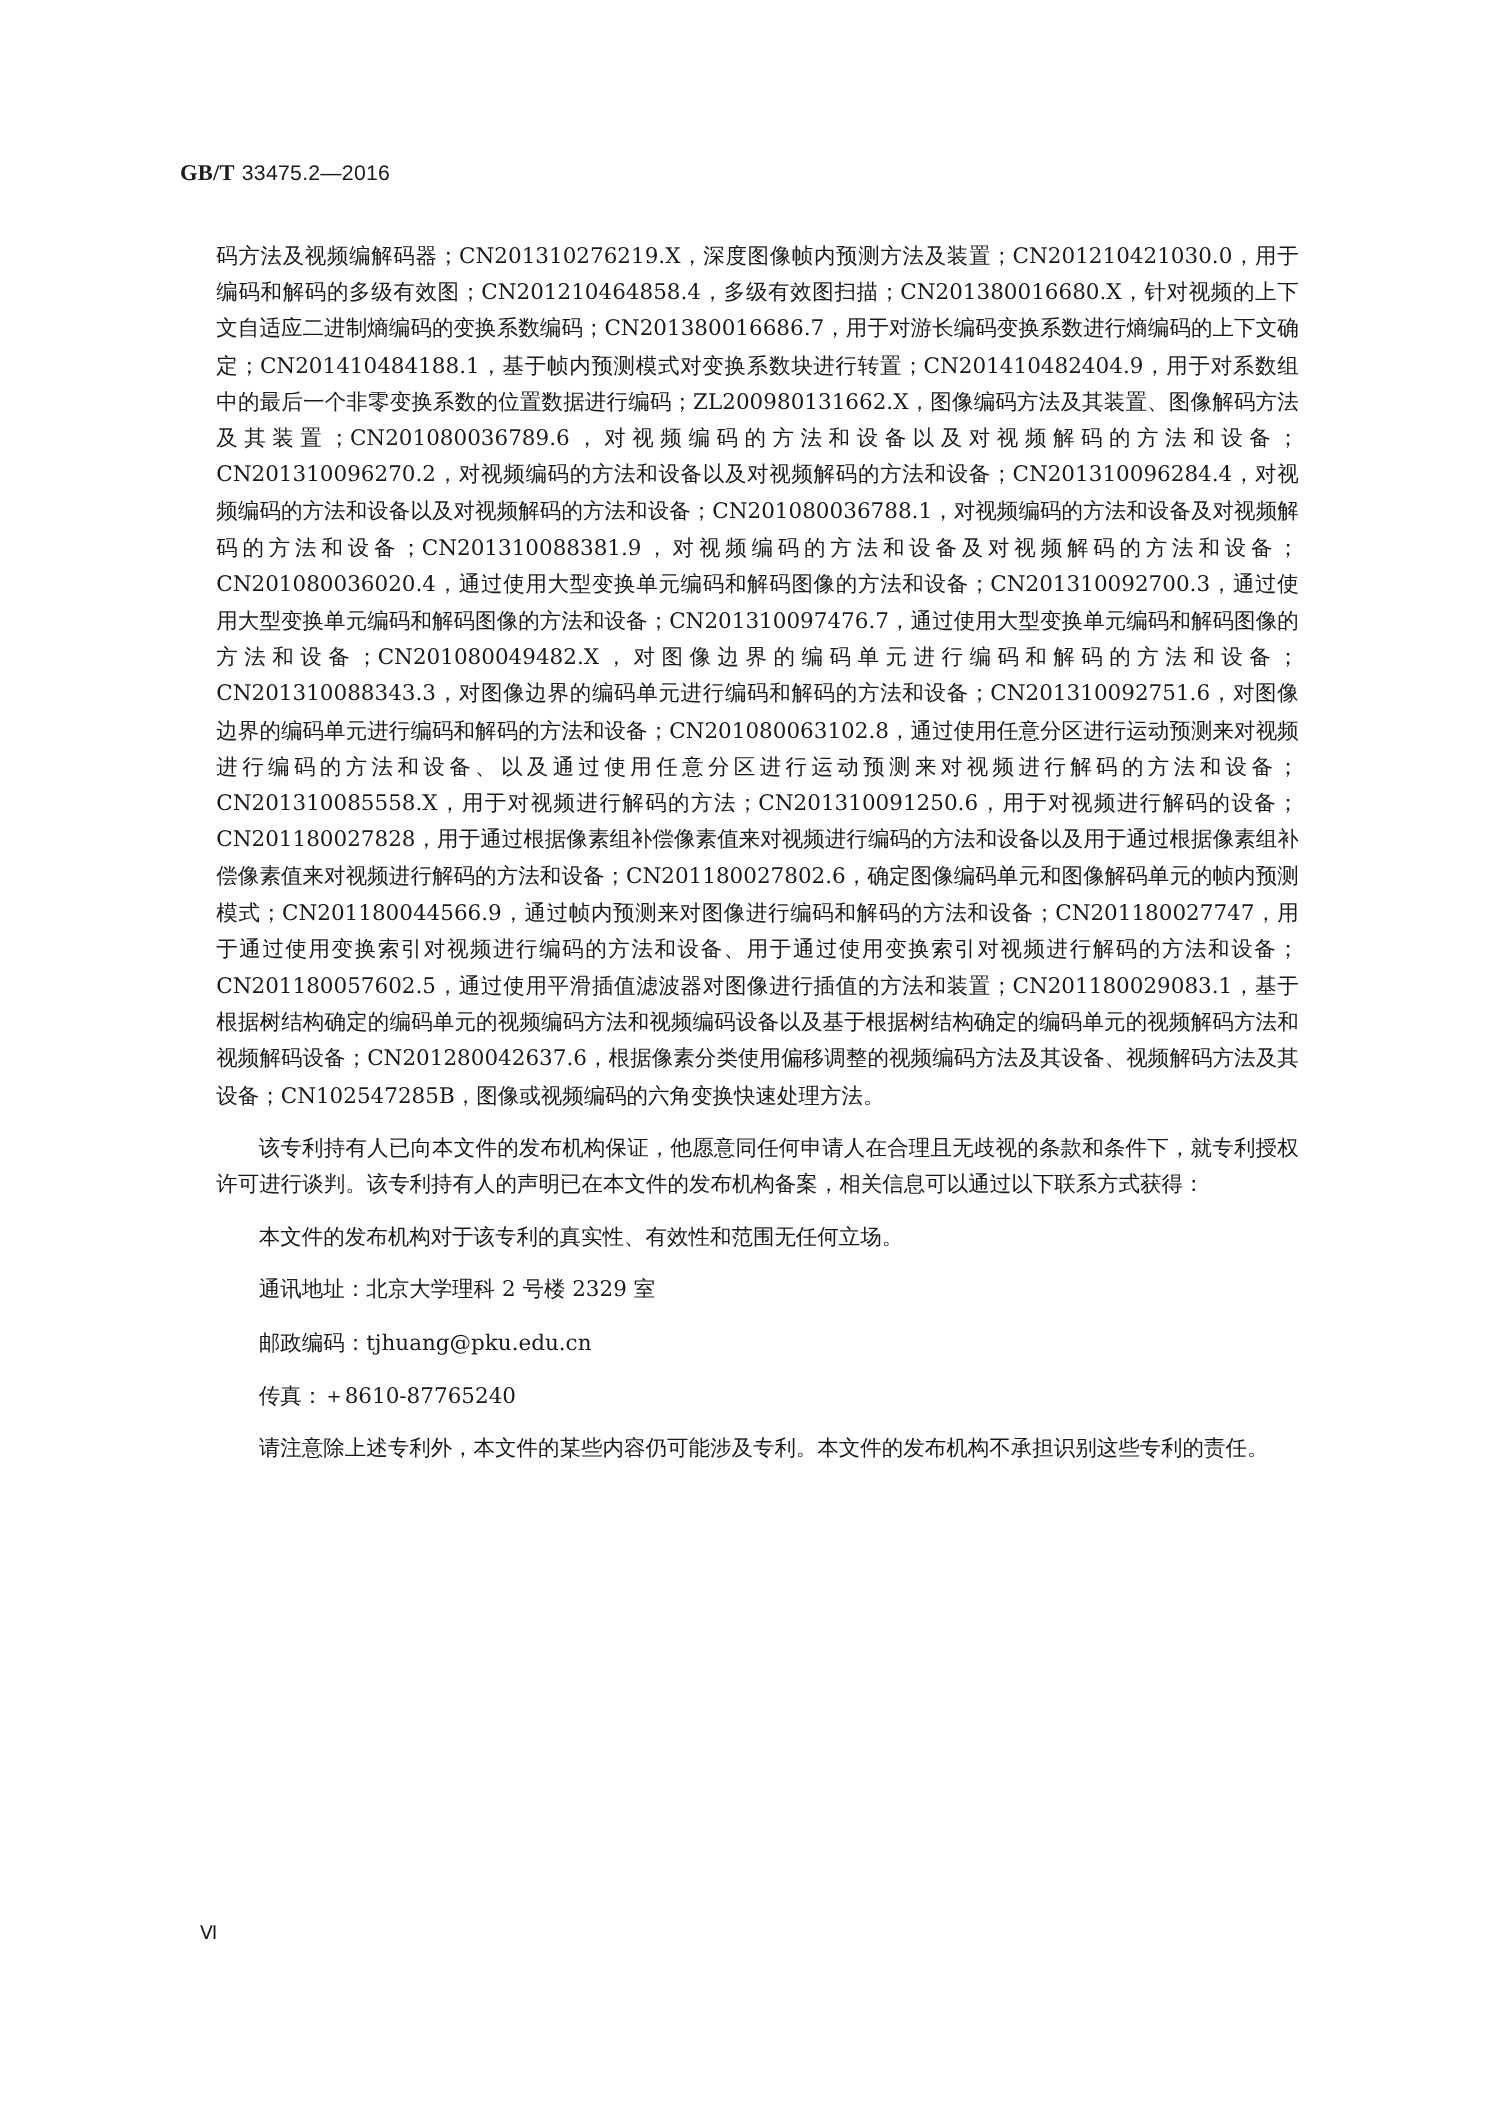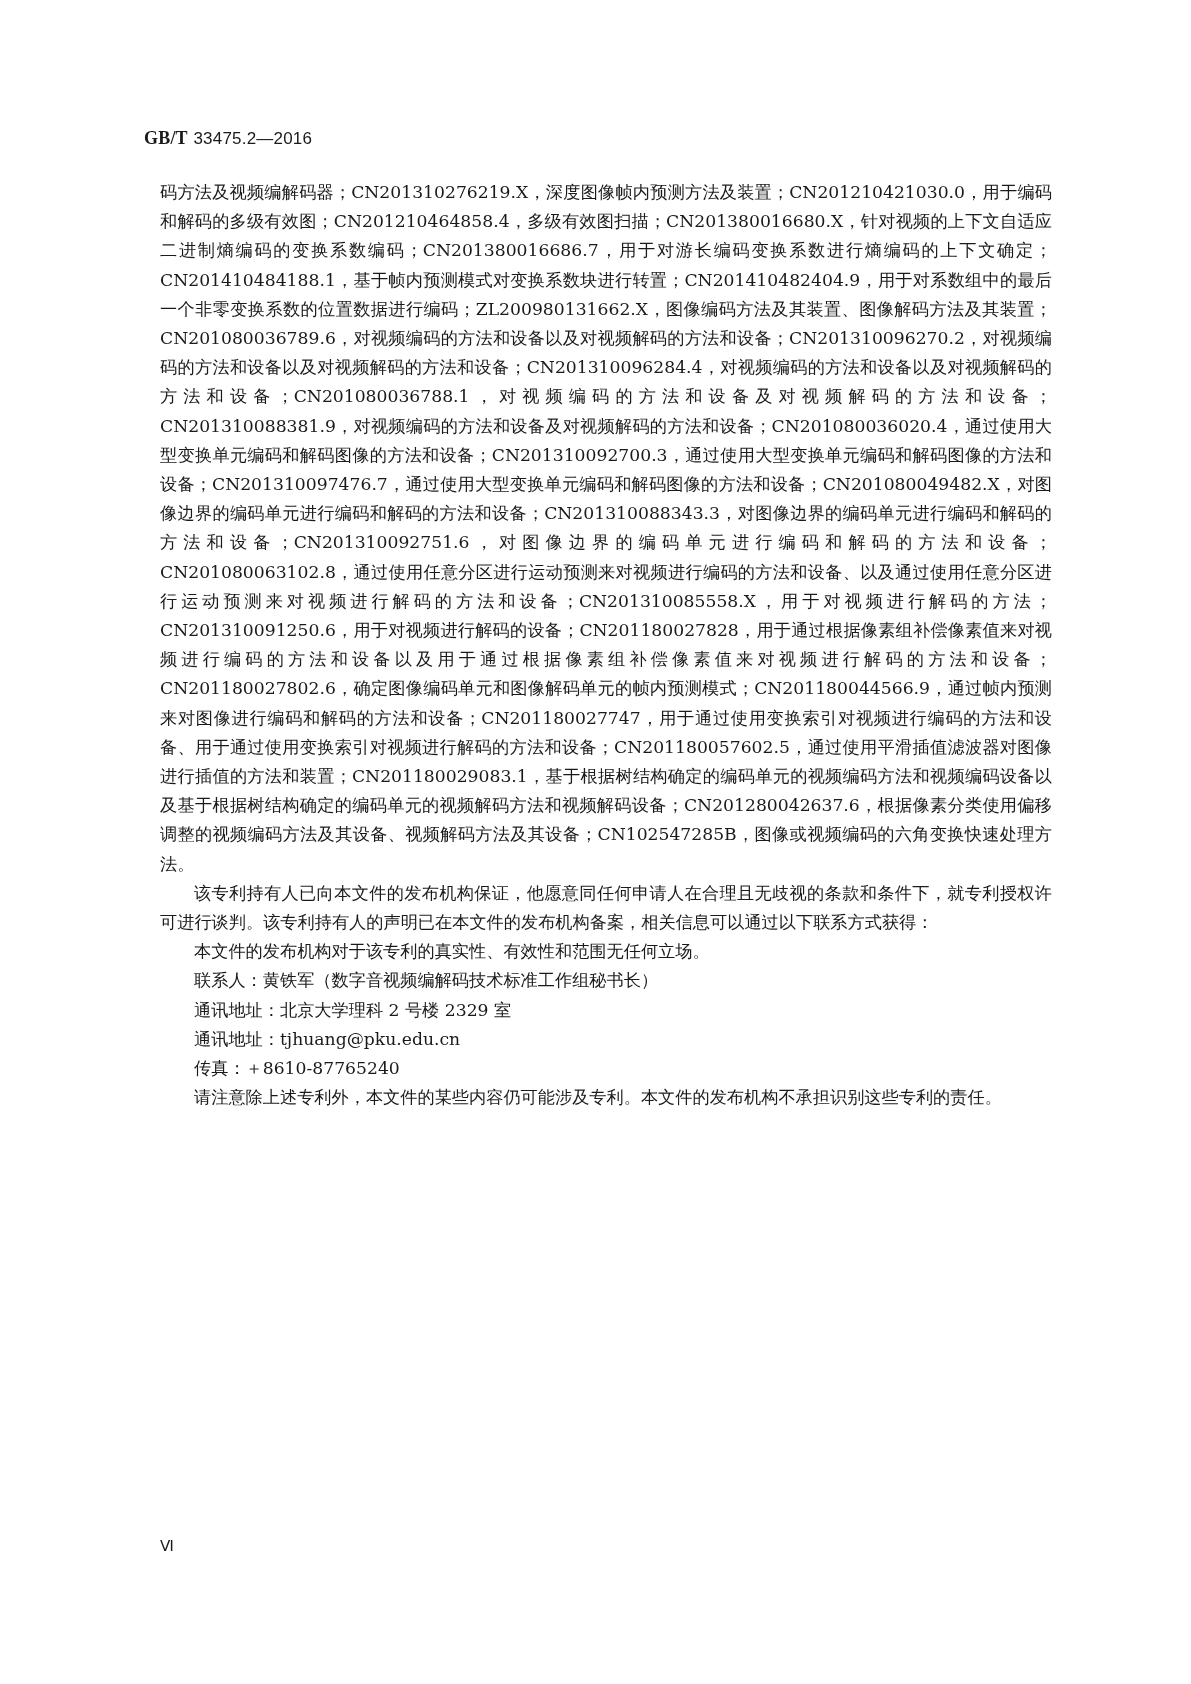--- a/index.html
+++ b/index.html
@@ -12,40 +12,39 @@
     position: absolute; left: 144px; top: 128px;
     font-size: 17px; letter-spacing: 0.2px;
   }
   .header .std-code { font-weight: bold; font-family: "Liberation Serif", serif; font-size: 18px; }
   .header .std-num { font-family: "Liberation Sans", sans-serif; font-size: 17px; }
   .content {
     position: absolute; left: 160px; top: 178px; width: 892px;
     font-size: 17.2px; line-height: 29.2px; text-align: justify;
     text-justify: inter-character;
   }
-  .content p { margin: 0; }
+  .content p { margin: 13px; }
   .content p.indent { text-indent: 34px; }
   .content p.contact { padding-left: 34px; }
   .footer {
     position: absolute; left: 160px; top: 1537px;
     font-size: 15px; font-family: "Liberation Serif", serif;
   }
 </style>
 </head>
 <body>
 
 <div class="header">
   <span class="std-code">GB/T</span>
   <span class="std-num">33475.2—2016</span>
 </div>
 
 <div class="content">
   <p>码方法及视频编解码器；CN201310276219.X，深度图像帧内预测方法及装置；CN201210421030.0，用于编码和解码的多级有效图；CN201210464858.4，多级有效图扫描；CN201380016680.X，针对视频的上下文自适应二进制熵编码的变换系数编码；CN201380016686.7，用于对游长编码变换系数进行熵编码的上下文确定；CN201410484188.1，基于帧内预测模式对变换系数块进行转置；CN201410482404.9，用于对系数组中的最后一个非零变换系数的位置数据进行编码；ZL200980131662.X，图像编码方法及其装置、图像解码方法及其装置；CN201080036789.6，对视频编码的方法和设备以及对视频解码的方法和设备；CN201310096270.2，对视频编码的方法和设备以及对视频解码的方法和设备；CN201310096284.4，对视频编码的方法和设备以及对视频解码的方法和设备；CN201080036788.1，对视频编码的方法和设备及对视频解码的方法和设备；CN201310088381.9，对视频编码的方法和设备及对视频解码的方法和设备；CN201080036020.4，通过使用大型变换单元编码和解码图像的方法和设备；CN201310092700.3，通过使用大型变换单元编码和解码图像的方法和设备；CN201310097476.7，通过使用大型变换单元编码和解码图像的方法和设备；CN201080049482.X，对图像边界的编码单元进行编码和解码的方法和设备；CN201310088343.3，对图像边界的编码单元进行编码和解码的方法和设备；CN201310092751.6，对图像边界的编码单元进行编码和解码的方法和设备；CN201080063102.8，通过使用任意分区进行运动预测来对视频进行编码的方法和设备、以及通过使用任意分区进行运动预测来对视频进行解码的方法和设备；CN201310085558.X，用于对视频进行解码的方法；CN201310091250.6，用于对视频进行解码的设备；CN201180027828，用于通过根据像素组补偿像素值来对视频进行编码的方法和设备以及用于通过根据像素组补偿像素值来对视频进行解码的方法和设备；CN201180027802.6，确定图像编码单元和图像解码单元的帧内预测模式；CN201180044566.9，通过帧内预测来对图像进行编码和解码的方法和设备；CN201180027747，用于通过使用变换索引对视频进行编码的方法和设备、用于通过使用变换索引对视频进行解码的方法和设备；CN201180057602.5，通过使用平滑插值滤波器对图像进行插值的方法和装置；CN201180029083.1，基于根据树结构确定的编码单元的视频编码方法和视频编码设备以及基于根据树结构确定的编码单元的视频解码方法和视频解码设备；CN201280042637.6，根据像素分类使用偏移调整的视频编码方法及其设备、视频解码方法及其设备；CN102547285B，图像或视频编码的六角变换快速处理方法。</p>
   <p class="indent">该专利持有人已向本文件的发布机构保证，他愿意同任何申请人在合理且无歧视的条款和条件下，就专利授权许可进行谈判。该专利持有人的声明已在本文件的发布机构备案，相关信息可以通过以下联系方式获得：</p>
   <p class="indent">本文件的发布机构对于该专利的真实性、有效性和范围无任何立场。</p>
-  <p class="contact">联系人：黄铁军（数字音视频编解码技术标准工作组秘书长）</p>
   <p class="contact">通讯地址：北京大学理科 2 号楼 2329 室</p>
-  <p class="contact">通讯地址：tjhuang@pku.edu.cn</p>
+  <p class="contact">邮政编码：tjhuang@pku.edu.cn</p>
   <p class="contact">传真：＋8610-87765240</p>
   <p class="indent">请注意除上述专利外，本文件的某些内容仍可能涉及专利。本文件的发布机构不承担识别这些专利的责任。</p>
 </div>
 
 <div class="footer">Ⅵ</div>
 
 </body></html>

